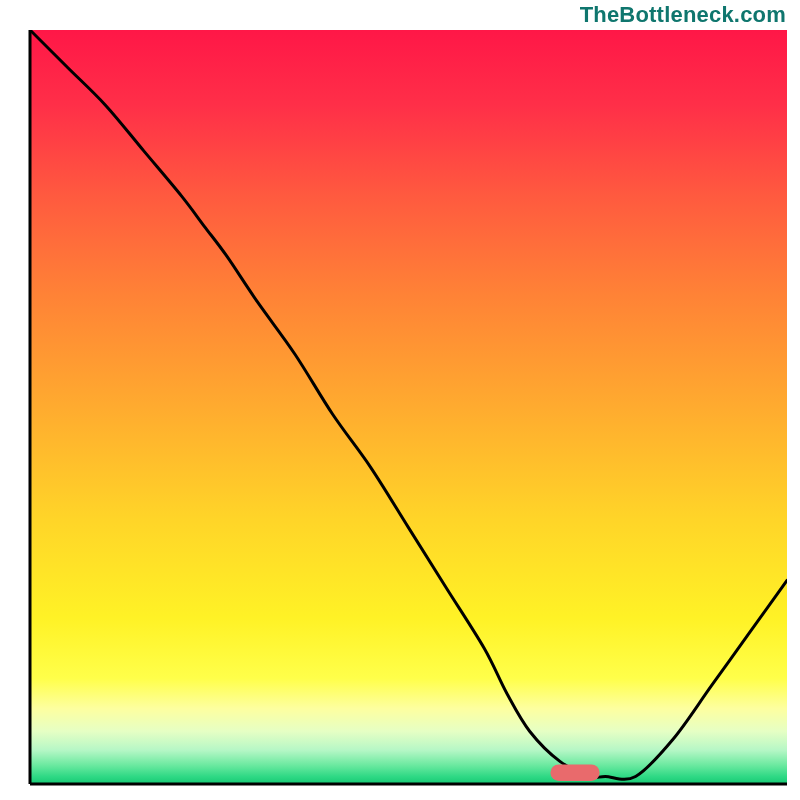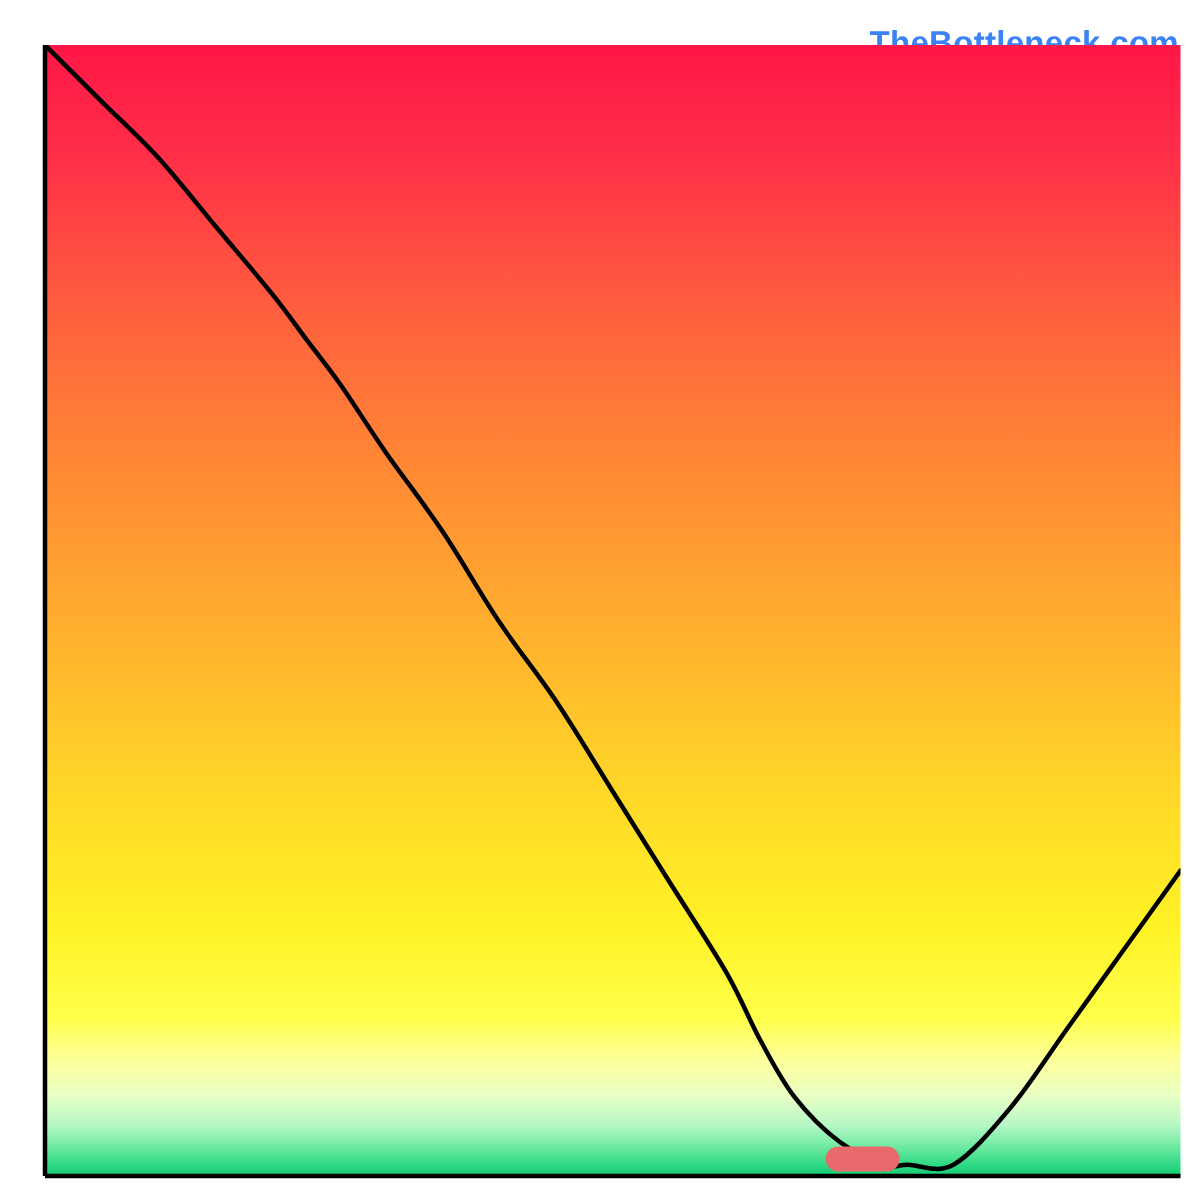--- a/index.html
+++ b/index.html
@@ -10,25 +10,25 @@
     background: #ffffff;
     font-family: Arial, Helvetica, sans-serif;
   }
   .stage {
     position: relative;
     width: 800px;
     height: 800px;
   }
   .watermark {
     position: absolute;
-    top: 16px;
+    top: 2px;
     right: 14px;
     font-size: 22px;
     font-weight: 600;
-    color: #3b82f6;
+    color: #0f766e;
     letter-spacing: 0.2px;
   }
   svg.plot {
     position: absolute;
     left: 0;
     top: 0;
   }
 </style>
 </head>
 <body>

